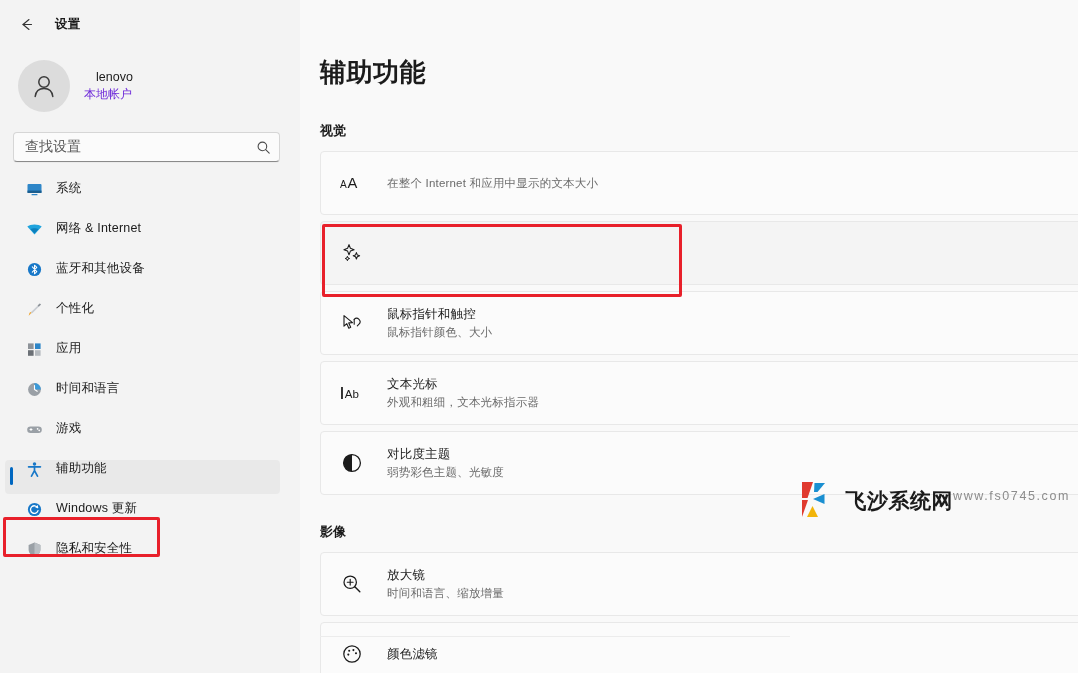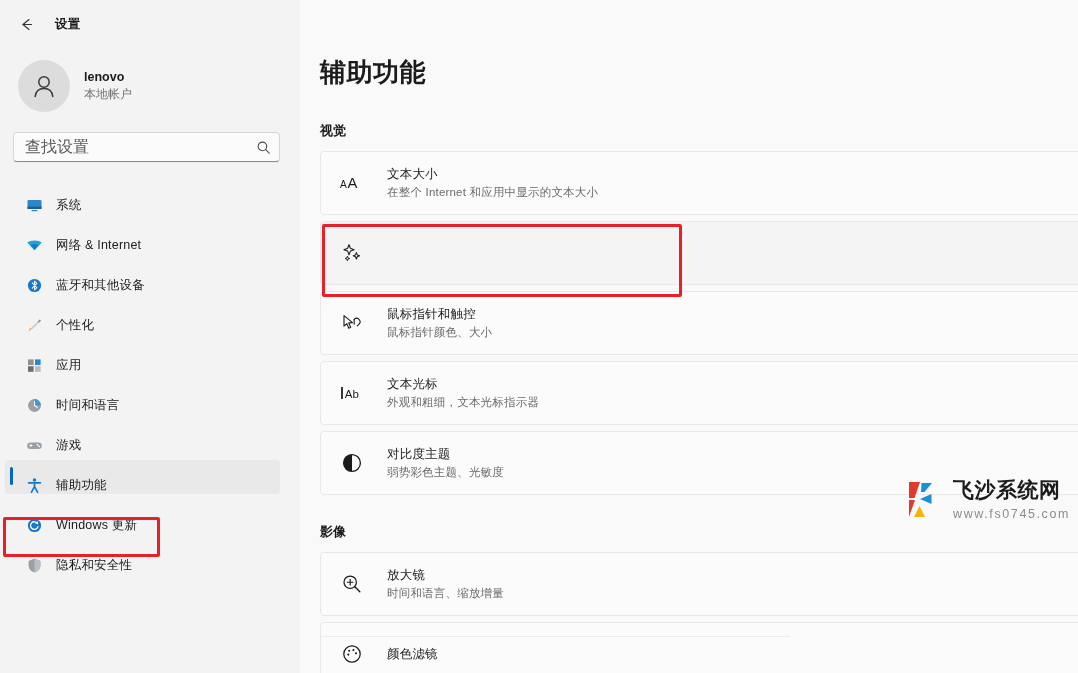--- a/index.html
+++ b/index.html
@@ -60,54 +60,54 @@
   }
   .avatar {
     width: 52px; height: 52px;
     border-radius: 50%;
     background: #dcdcdc;
     display: flex; align-items: center; justify-content: center;
     color: #3a3a3a;
     flex: 0 0 auto;
   }
   .acct-text { display: flex; flex-direction: column; gap: 2px; }
-  .acct-name { font-size: 12.5px; font-weight: 700; color: #1b1b1b; }
-  .acct-type { font-size: 12px; color: #737373; }
+  .acct-name { font-size: 12.5px; font-weight: 400; color: #1b1b1b; margin-left: 12px; }
+  .acct-type { font-size: 12px; color: #6d28d9; }
 
   .search-wrap { padding: 8px 20px 0 13px; }
   .search-box {
     height: 30px;
     background: #fbfbfb;
     border: 1px solid #d6d6d6;
     border-bottom: 1.6px solid #8a8a8a;
     border-radius: 4px;
     display: flex;
     align-items: center;
     padding: 0 8px 0 11px;
     box-shadow: 0 1px 0 rgba(0,0,0,.03);
   }
   .search-input {
     flex: 1;
     border: none;
     outline: none;
     background: transparent;
-    font-family: Liberation Sans, sans-serif;
-    font-size: 16px;
+    font-family: Liberation Serif, serif;
+    font-size: 14px;
     color: #1b1b1b;
   }
   .search-input::placeholder { color: #5a5a5a; }
   .search-icon { color: #4a4a4a; display: flex; align-items: center; }
 
   .nav { margin-top: 18px; padding: 0 20px 0 5px; }
   .nav-item {
     position: relative;
     height: 34px;
     margin-bottom: 6px;
     display: flex;
-    align-items: flex-end;
+    align-items: flex-start;
     gap: 13px;
     padding-left: 20px;
     border-radius: 4px;
     cursor: pointer;
     font-size: 12.5px;
     color: #1b1b1b;
   }
   .nav-item.selected { background: #e9e9e9; }
   .nav-item.selected::before {
     content: "";
@@ -202,32 +202,32 @@
   .watermark {
     position: absolute;
     right: 8px;
     bottom: 6px;
     display: flex;
     align-items: center;
     gap: 7px;
     z-index: 50;
   }
   .wm-logo { width: 40px; height: 42px; flex: 0 0 auto; }
-  .wm-text { display: flex; flex-direction: column; line-height: 1; }
+  .wm-text { display: flex; flex-direction: row; line-height: 1; }
   .wm-name {
     font-size: 21px;
     font-weight: 700;
     color: #1b1b1b;
     letter-spacing: .5px;
   }
   .wm-url {
     font-size: 12.5px;
     color: #8c8c8c;
     letter-spacing: 1.6px;
-    margin-top: 8px;
+    margin-top: 0;
     font-family: "Liberation Sans", sans-serif;
   }
 </style>
 </head>
 <body>
 
 <div class="app">
 
   <div class="sidebar">
 
@@ -389,21 +389,20 @@
     <div class="group-title">视觉</div>
 
     <div class="card">
       <span class="card-ico">
         <svg width="26" height="22" viewBox="0 0 26 22">
           <text x="0" y="16" font-family="Liberation Sans, sans-serif" font-size="11" fill="#1b1b1b">A</text>
           <text x="8" y="16" font-family="Liberation Sans, sans-serif" font-size="16" fill="#1b1b1b">A</text>
         </svg>
       </span>
       <span class="card-text">
-        <span class="card-title">文本大小</span>
         <span class="card-sub">在整个 Internet 和应用中显示的文本大小</span>
       </span>
     </div>
 
     <div class="card active">
       <span class="card-ico">
         <svg width="24" height="24" viewBox="0 0 24 24">
           <path d="M9 3.6 L10.4 7.3 L14.1 8.7 L10.4 10.1 L9 13.8 L7.6 10.1 L3.9 8.7 L7.6 7.3 Z" fill="none" stroke="#1b1b1b" stroke-width="1.05" stroke-linejoin="round"></path>
           <path d="M16.4 11.6 L17.3 13.9 L19.6 14.8 L17.3 15.7 L16.4 18 L15.5 15.7 L13.2 14.8 L15.5 13.9 Z" fill="none" stroke="#1b1b1b" stroke-width="1.05" stroke-linejoin="round"></path>
           <path d="M7.4 15.3 L8 16.9 L9.6 17.5 L8 18.1 L7.4 19.7 L6.8 18.1 L5.2 17.5 L6.8 16.9 Z" fill="none" stroke="#1b1b1b" stroke-width="1" stroke-linejoin="round"></path>

